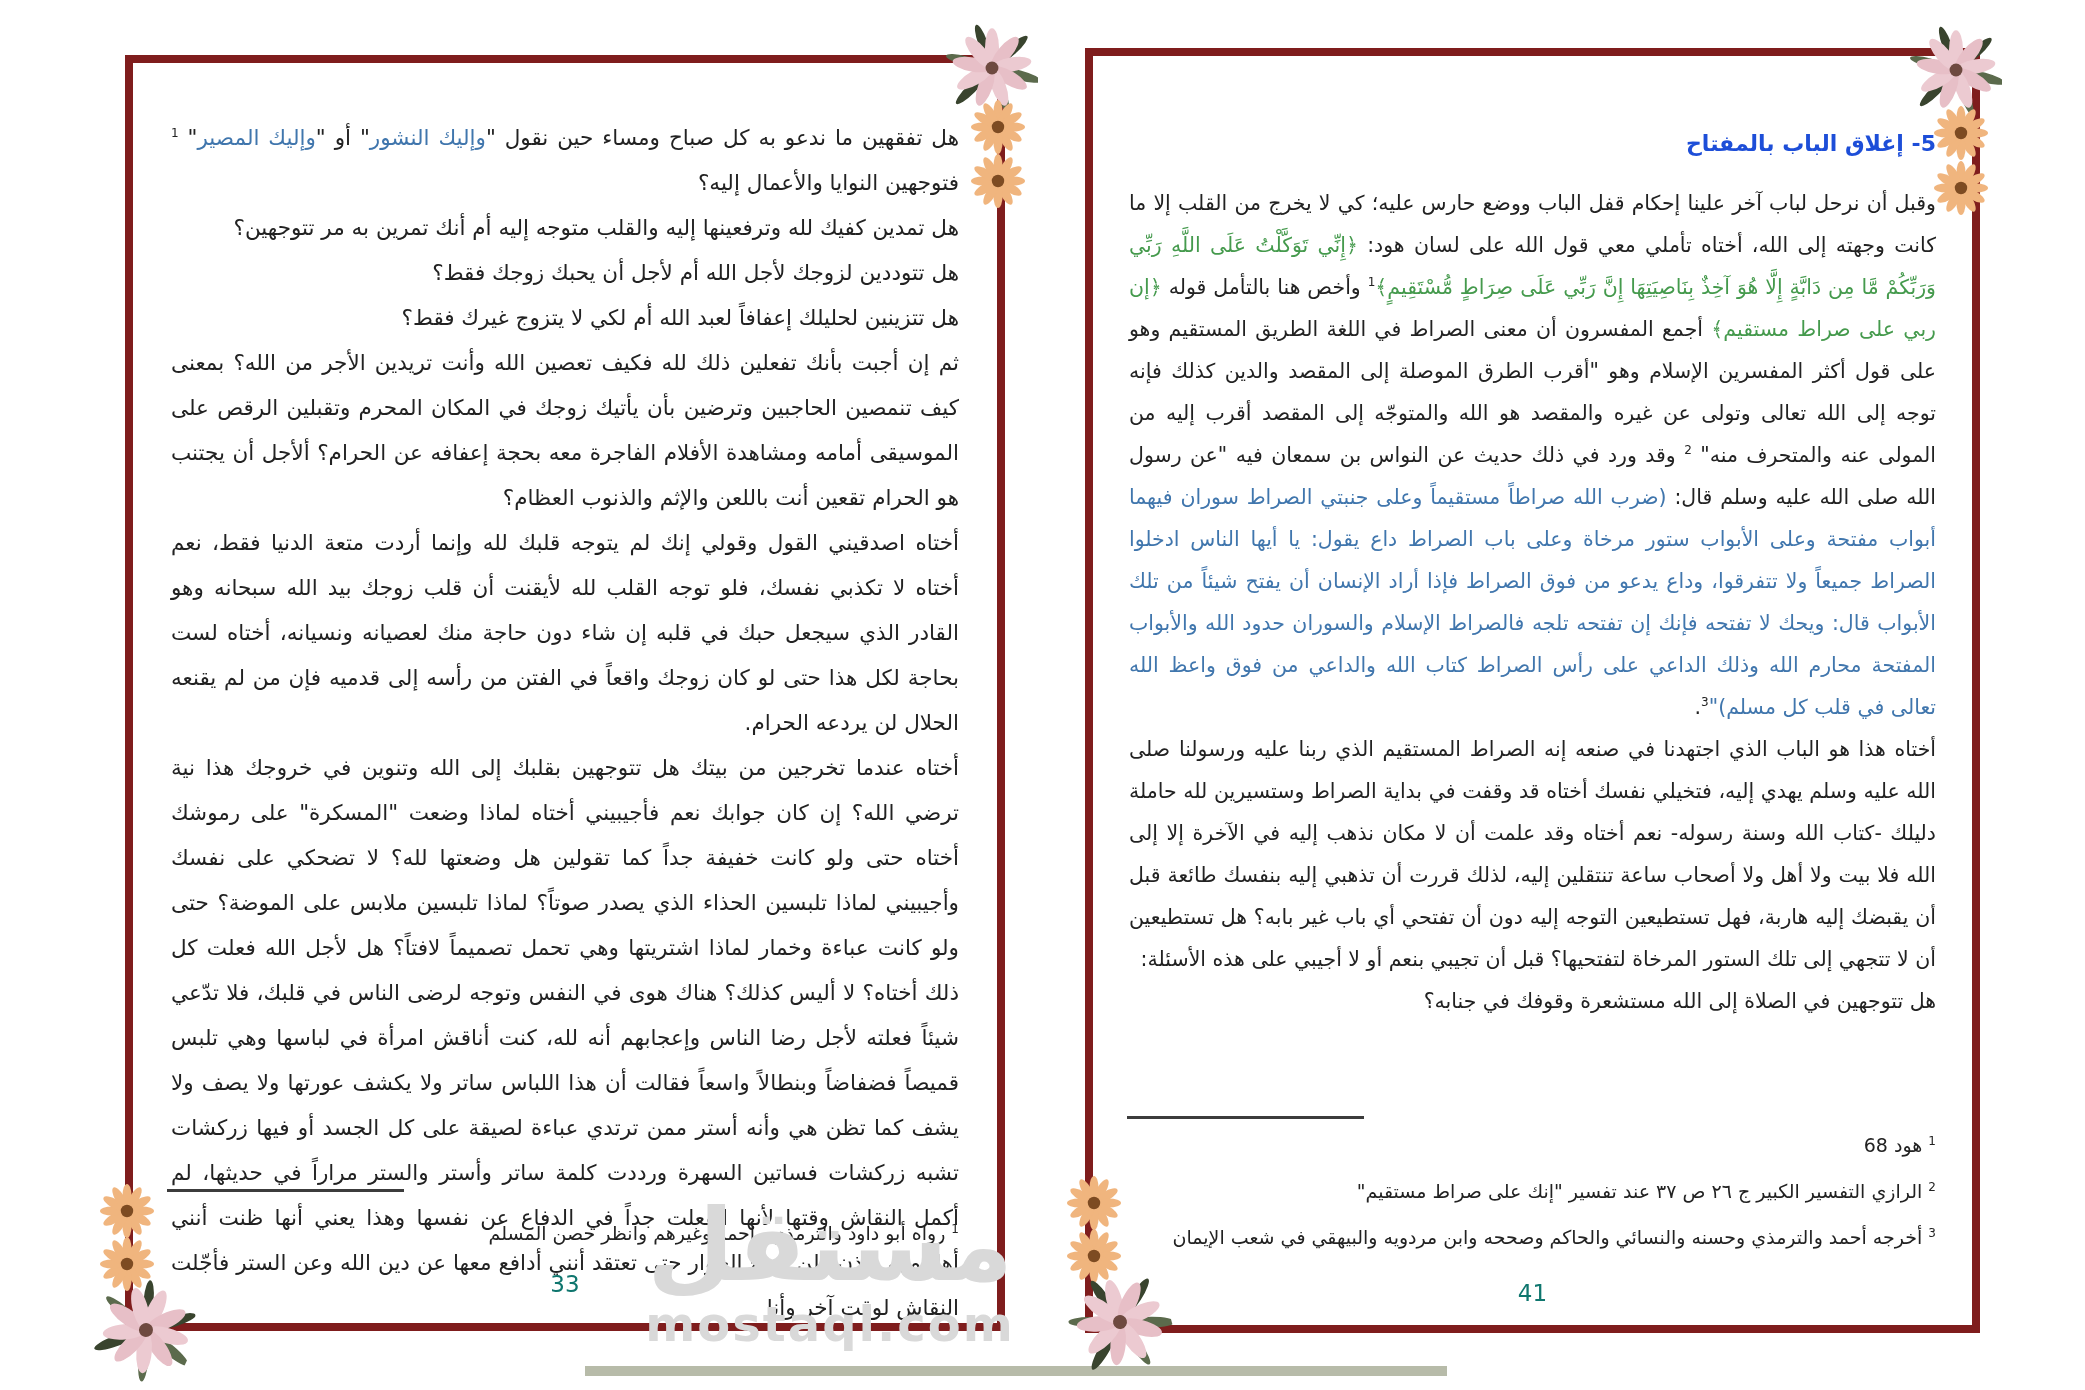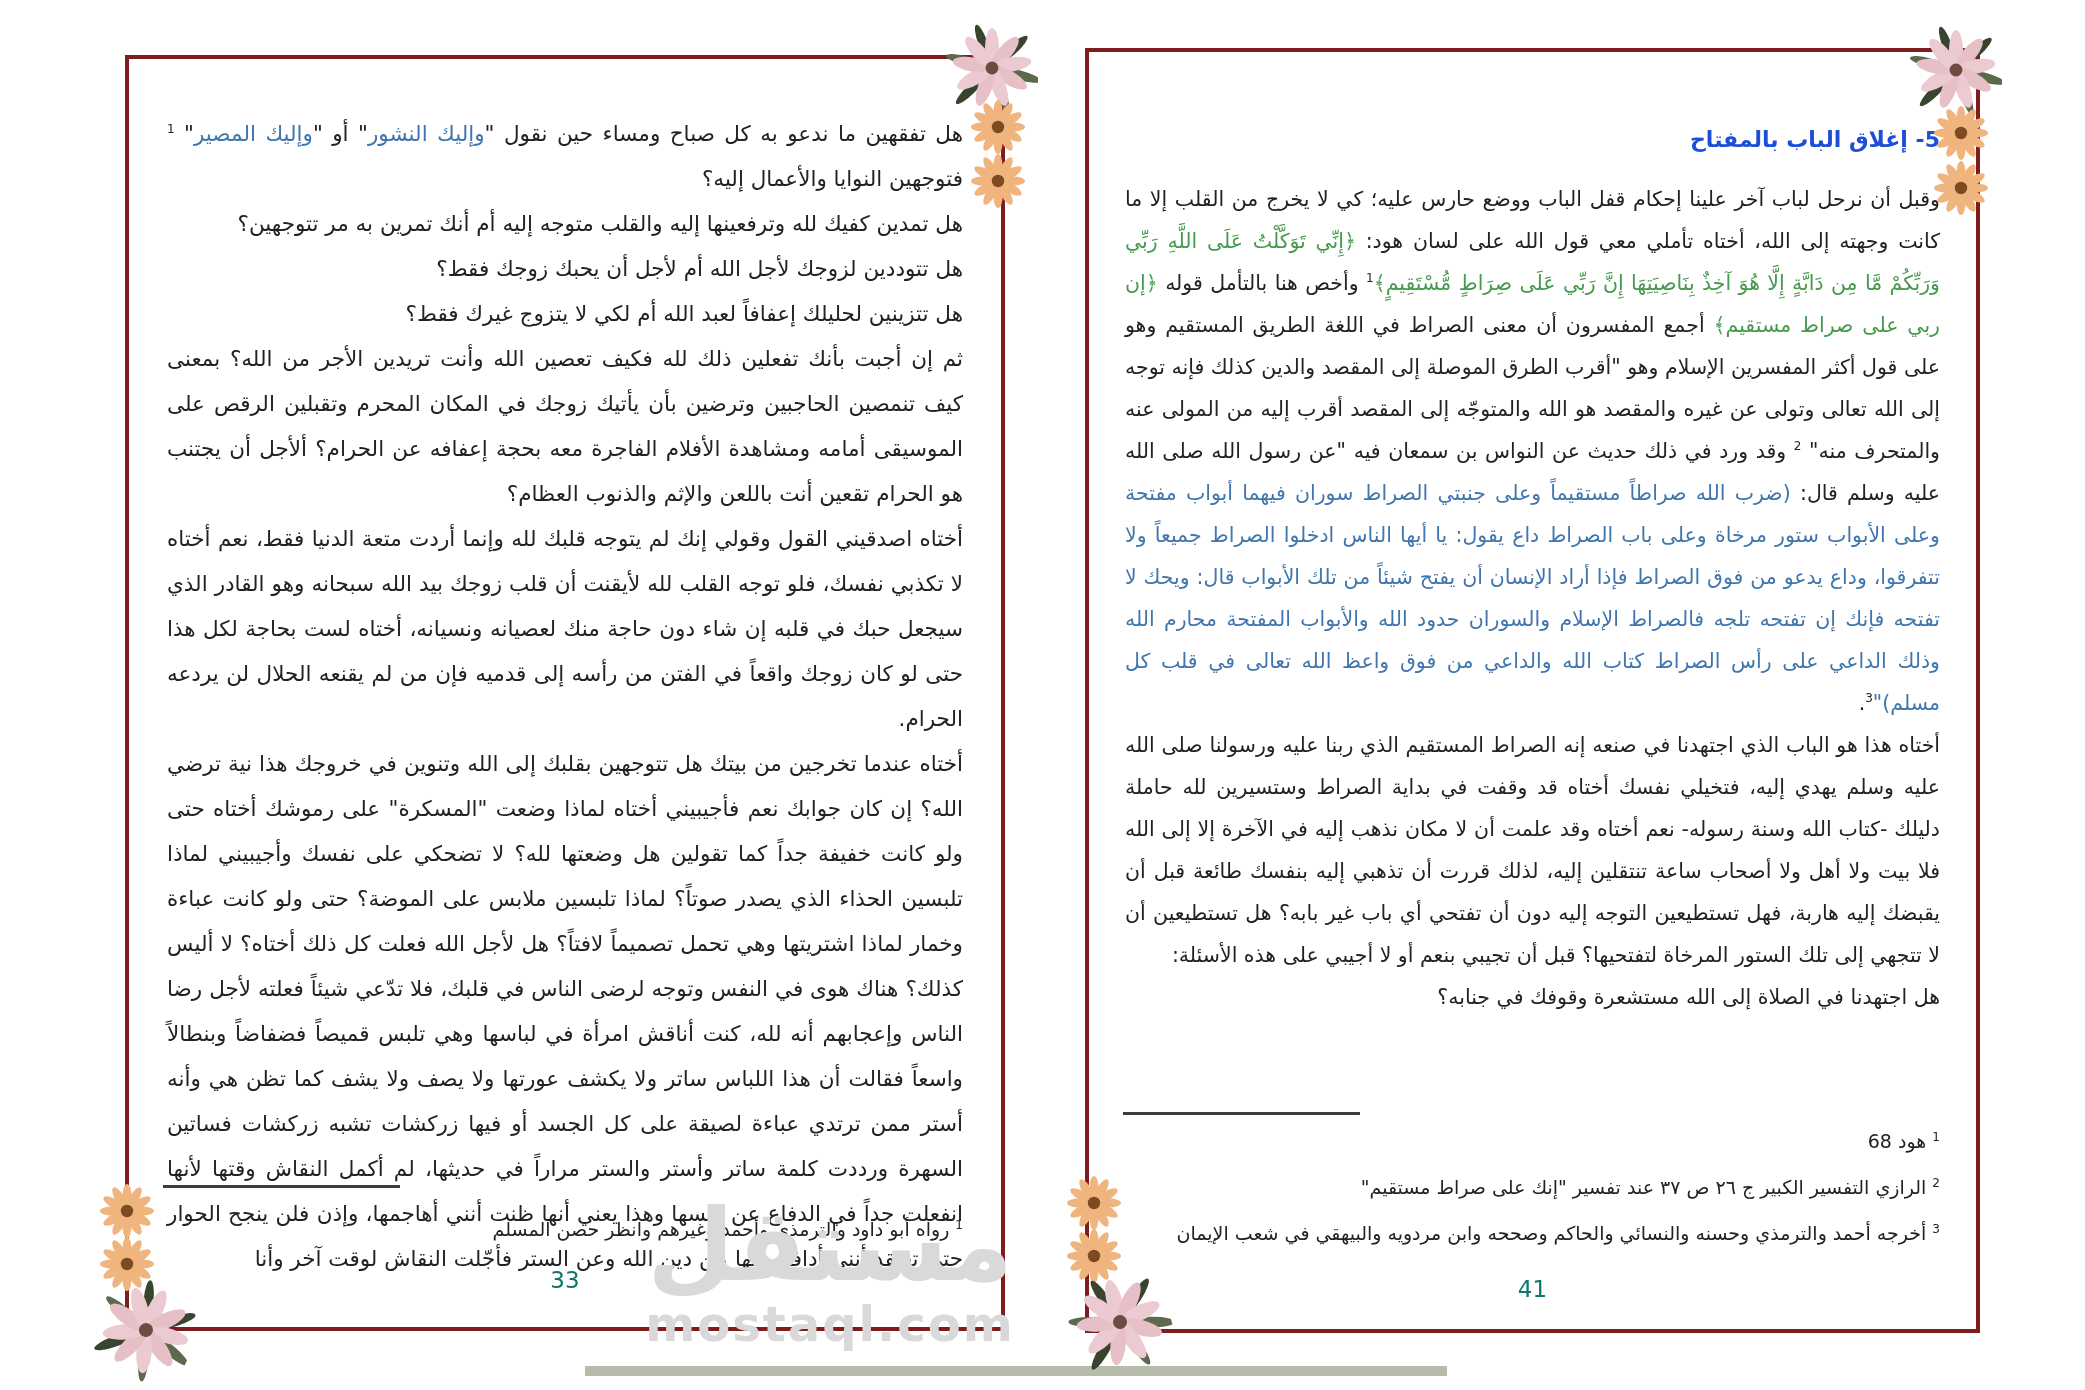--- a/index.html
+++ b/index.html
@@ -1,18 +1,18 @@
 <!DOCTYPE html>
 <html><head>
 <meta charset="utf-8">
 <style>
   html,body{margin:0;padding:0;background:#ffffff;}
   #stage{position:relative;width:2085px;height:1390px;background:#ffffff;overflow:hidden;
          font-family:"DejaVu Sans",sans-serif;color:#222;}
-  .page{position:absolute;box-sizing:border-box;border:4px solid #7f1d1d;background:#ffffff;text-decoration:underline;}
+  .page{position:absolute;box-sizing:border-box;border:8px solid #7f1d1d;background:#ffffff;text-decoration:underline;}
   #page-left{left:125px;top:55px;width:880px;height:1276px;}
   #page-right{left:1085px;top:48px;width:895px;height:1285px;}
   .content{position:absolute;direction:rtl;text-align:justify;}
   #left-content{left:38px;right:38px;top:52px;font-size:21.5px;line-height:45px;}
   #right-content{left:36px;right:36px;top:60px;font-size:20.5px;line-height:42px;}
   .para{margin:0;}
   .q-green{color:#459a4d;}
   .h-blue{color:#4076ad;}
   .heading{color:#1d4ed8;font-weight:bold;font-size:22px;line-height:56px;margin:0 0 10px 0;text-align:right;}
   .sup{font-size:12px;vertical-align:super;line-height:0;color:#222;}
@@ -90,21 +90,21 @@
       <div><span class="sup">1</span> <span>رواه أبو داود والترمذي وأحمد وغيرهم وانظر حصن المسلم</span></div>
     </div>
     <div class="pagenum" id="left-pagenum">33</div>
   </div>
 
   <div class="page" id="page-right">
     <div class="content" id="right-content" lang="ar">
       <h2 class="heading">5- إغلاق الباب بالمفتاح</h2>
       <p class="para"><span>وقبل أن نرحل لباب آخر علينا إحكام قفل الباب ووضع حارس عليه؛ كي لا يخرج من القلب إلا ما كانت وجهته إلى الله، أختاه تأملي معي قول الله على لسان هود: </span><span class="q-green">﴿إِنِّي تَوَكَّلْتُ عَلَى اللَّهِ رَبِّي وَرَبِّكُمْ مَّا مِن دَابَّةٍ إِلَّا هُوَ آخِذٌ بِنَاصِيَتِهَا إِنَّ رَبِّي عَلَى صِرَاطٍ مُّسْتَقِيمٍ﴾</span><span class="sup">1</span><span> وأخص هنا بالتأمل قوله </span><span class="q-green">﴿إن ربي على صراط مستقيم﴾</span><span> أجمع المفسرون أن معنى الصراط في اللغة الطريق المستقيم وهو على قول أكثر المفسرين الإسلام وهو "أقرب الطرق الموصلة إلى المقصد والدين كذلك فإنه توجه إلى الله تعالى وتولى عن غيره والمقصد هو الله والمتوجّه إلى المقصد أقرب إليه من المولى عنه والمتحرف منه" </span><span class="sup">2</span><span> وقد ورد في ذلك حديث عن النواس بن سمعان فيه "عن رسول الله صلى الله عليه وسلم قال: </span><span class="h-blue">(ضرب الله صراطاً مستقيماً وعلى جنبتي الصراط سوران فيهما أبواب مفتحة وعلى الأبواب ستور مرخاة وعلى باب الصراط داع يقول: يا أيها الناس ادخلوا الصراط جميعاً ولا تتفرقوا، وداع يدعو من فوق الصراط فإذا أراد الإنسان أن يفتح شيئاً من تلك الأبواب قال: ويحك لا تفتحه فإنك إن تفتحه تلجه فالصراط الإسلام والسوران حدود الله والأبواب المفتحة محارم الله وذلك الداعي على رأس الصراط كتاب الله والداعي من فوق واعظ الله تعالى في قلب كل مسلم)"</span><span class="sup">3</span><span>.</span></p>
       <p class="para">أختاه هذا هو الباب الذي اجتهدنا في صنعه إنه الصراط المستقيم الذي ربنا عليه ورسولنا صلى الله عليه وسلم يهدي إليه، فتخيلي نفسك أختاه قد وقفت في بداية الصراط وستسيرين لله حاملة دليلك -كتاب الله وسنة رسوله- نعم أختاه وقد علمت أن لا مكان نذهب إليه في الآخرة إلا إلى الله فلا بيت ولا أهل ولا أصحاب ساعة تنتقلين إليه، لذلك قررت أن تذهبي إليه بنفسك طائعة قبل أن يقبضك إليه هاربة، فهل تستطيعين التوجه إليه دون أن تفتحي أي باب غير بابه؟ هل تستطيعين أن لا تتجهي إلى تلك الستور المرخاة لتفتحيها؟ قبل أن تجيبي بنعم أو لا أجيبي على هذه الأسئلة:</p>
-      <p class="para">هل اجتهدنا في الصلاة إلى الله مستشعرة وقوفك في جنابه؟</p>
+      <p class="para">هل تتوجهين في الصلاة إلى الله مستشعرة وقوفك في جنابه؟</p>
     </div>
     <div class="fn-sep" id="right-sep"></div>
     <div class="footnotes" id="right-footnotes" lang="ar">
       <div><span class="sup">1</span> <span>هود 68</span></div>
       <div><span class="sup">2</span> <span>الرازي التفسير الكبير ج ٢٦ ص ٣٧ عند تفسير "إنك على صراط مستقيم"</span></div>
       <div><span class="sup">3</span> <span>أخرجه أحمد والترمذي وحسنه والنسائي والحاكم وصححه وابن مردويه والبيهقي في شعب الإيمان</span></div>
     </div>
     <div class="pagenum" id="right-pagenum">41</div>
   </div>
 

